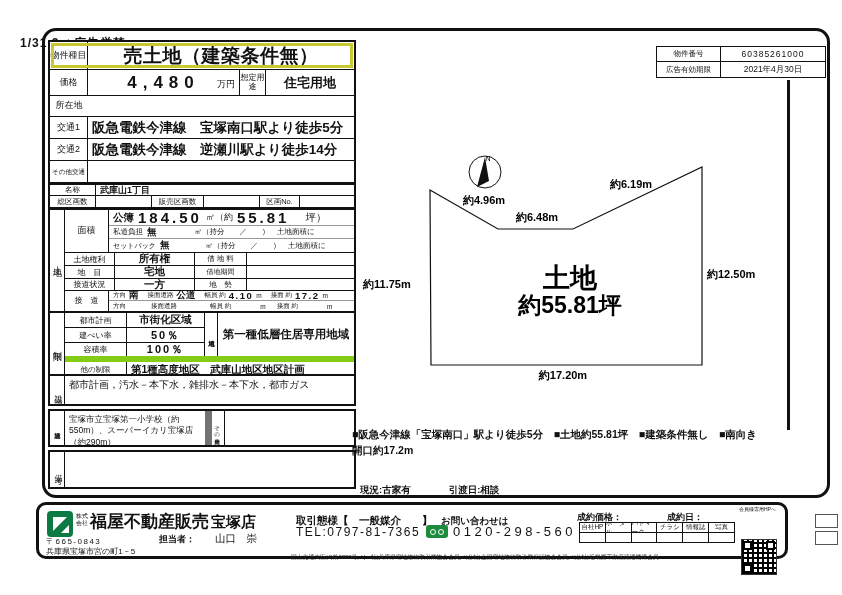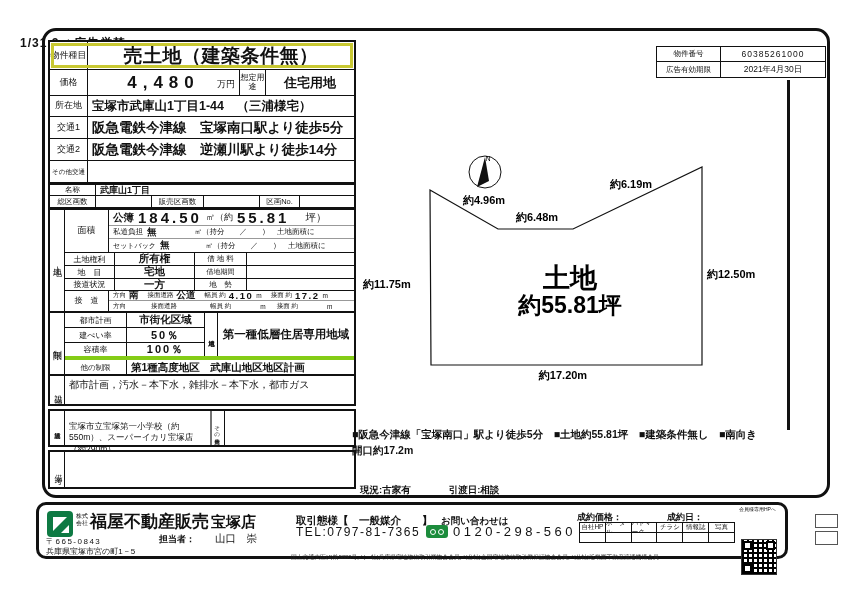--- a/index.html
+++ b/index.html
@@ -70,21 +70,20 @@
       <div class="td lab" style="width:38px;">価格</div>
       <div class="td" style="width:152px;justify-content:center;position:relative;">
         <span class="b" style="font-size:17px;letter-spacing:6px;">4,480</span>
         <span style="font-size:9px;position:absolute;right:4px;bottom:4px;">万円</span>
       </div>
       <div class="td lab" style="width:26px;font-size:8px;">想定用途</div>
       <div class="td b" style="flex:1;font-size:13px;">住宅用地</div>
     </div>
     <div class="tr" style="height:21px;">
       <div class="td lab" style="width:38px;">所在地</div>
-      <div class="td b left" style="flex:1;font-size:12.5px;">宝塚市武庫山1丁目1-44　（三浦様宅）</div>
     </div>
     <div class="tr" style="height:22px;">
       <div class="td lab" style="width:38px;">交通1</div>
       <div class="td b left" style="flex:1;font-size:13.5px;">阪急電鉄今津線　宝塚南口駅より徒歩5分</div>
     </div>
     <div class="tr" style="height:22px;">
       <div class="td lab" style="width:38px;">交通2</div>
       <div class="td b left" style="flex:1;font-size:13.5px;">阪急電鉄今津線　逆瀬川駅より徒歩14分</div>
     </div>
     <div class="tr" style="height:21px;">
@@ -193,21 +192,21 @@
           </div>
         </div>
       </div>
     </div>
   </div>
 
   <div class="abs tbl" style="left:48px;top:311px;width:308px;">
     <div style="display:flex;">
       <div class="vlab" style="width:15px;">制限</div>
       <div style="flex:1;">
-        <div style="display:flex;border-bottom:4px solid #84cc16;">
+        <div style="display:flex;border-bottom:6px solid #84cc16;">
           <div style="width:140px;border-right:1px solid #111;">
             <div class="tr" style="height:15px;">
               <div class="td" style="width:62px;font-size:8px;">都市計画</div>
               <div class="td b lastc" style="flex:1;font-size:10.5px;">市街化区域</div>
             </div>
             <div class="tr" style="height:15px;">
               <div class="td" style="width:62px;font-size:8px;">建ぺい率</div>
               <div class="td b lastc" style="flex:1;font-size:11px;letter-spacing:2px;">50％</div>
             </div>
             <div class="tr last" style="height:13px;">
@@ -226,21 +225,21 @@
     </div>
   </div>
 
   <div class="abs tbl" style="left:48px;top:374px;width:308px;height:32px;display:flex;">
     <div class="vlab" style="width:15px;font-size:8px;">設備</div>
     <div class="left" style="flex:1;display:flex;align-items:flex-start;padding-top:2px;font-size:10px;">都市計画，汚水－本下水，雑排水－本下水，都市ガス</div>
   </div>
 
   <div class="abs tbl" style="left:48px;top:409px;width:308px;height:38px;display:flex;">
     <div class="vlab" style="width:15px;font-size:6px;letter-spacing:0;">近隣施設</div>
-    <div class="left" style="width:147px;border-right:2px solid #737373;display:flex;align-items:flex-start;padding-top:10px;font-size:8.5px;line-height:1.35;">宝塚市立宝塚第一小学校（約550m）、スーパーイカリ宝塚店（約290m）</div>
+    <div class="left" style="width:147px;border-right:7px solid #737373;display:flex;align-items:flex-start;padding-top:3px;font-size:8.5px;line-height:1.35;">宝塚市立宝塚第一小学校（約550m）、スーパーイカリ宝塚店（約290m）</div>
     <div class="vlab" style="width:13px;font-size:5.5px;letter-spacing:0;">その他費用</div>
     <div style="flex:1;"></div>
   </div>
 
   <div class="abs tbl" style="left:48px;top:450px;width:308px;height:39px;display:flex;">
     <div class="vlab" style="width:15px;font-size:8px;">備考</div>
     <div style="flex:1;"></div>
   </div>
 
   <svg class="abs" style="left:362px;top:130px;" width="430" height="260" viewBox="0 0 430 260">

